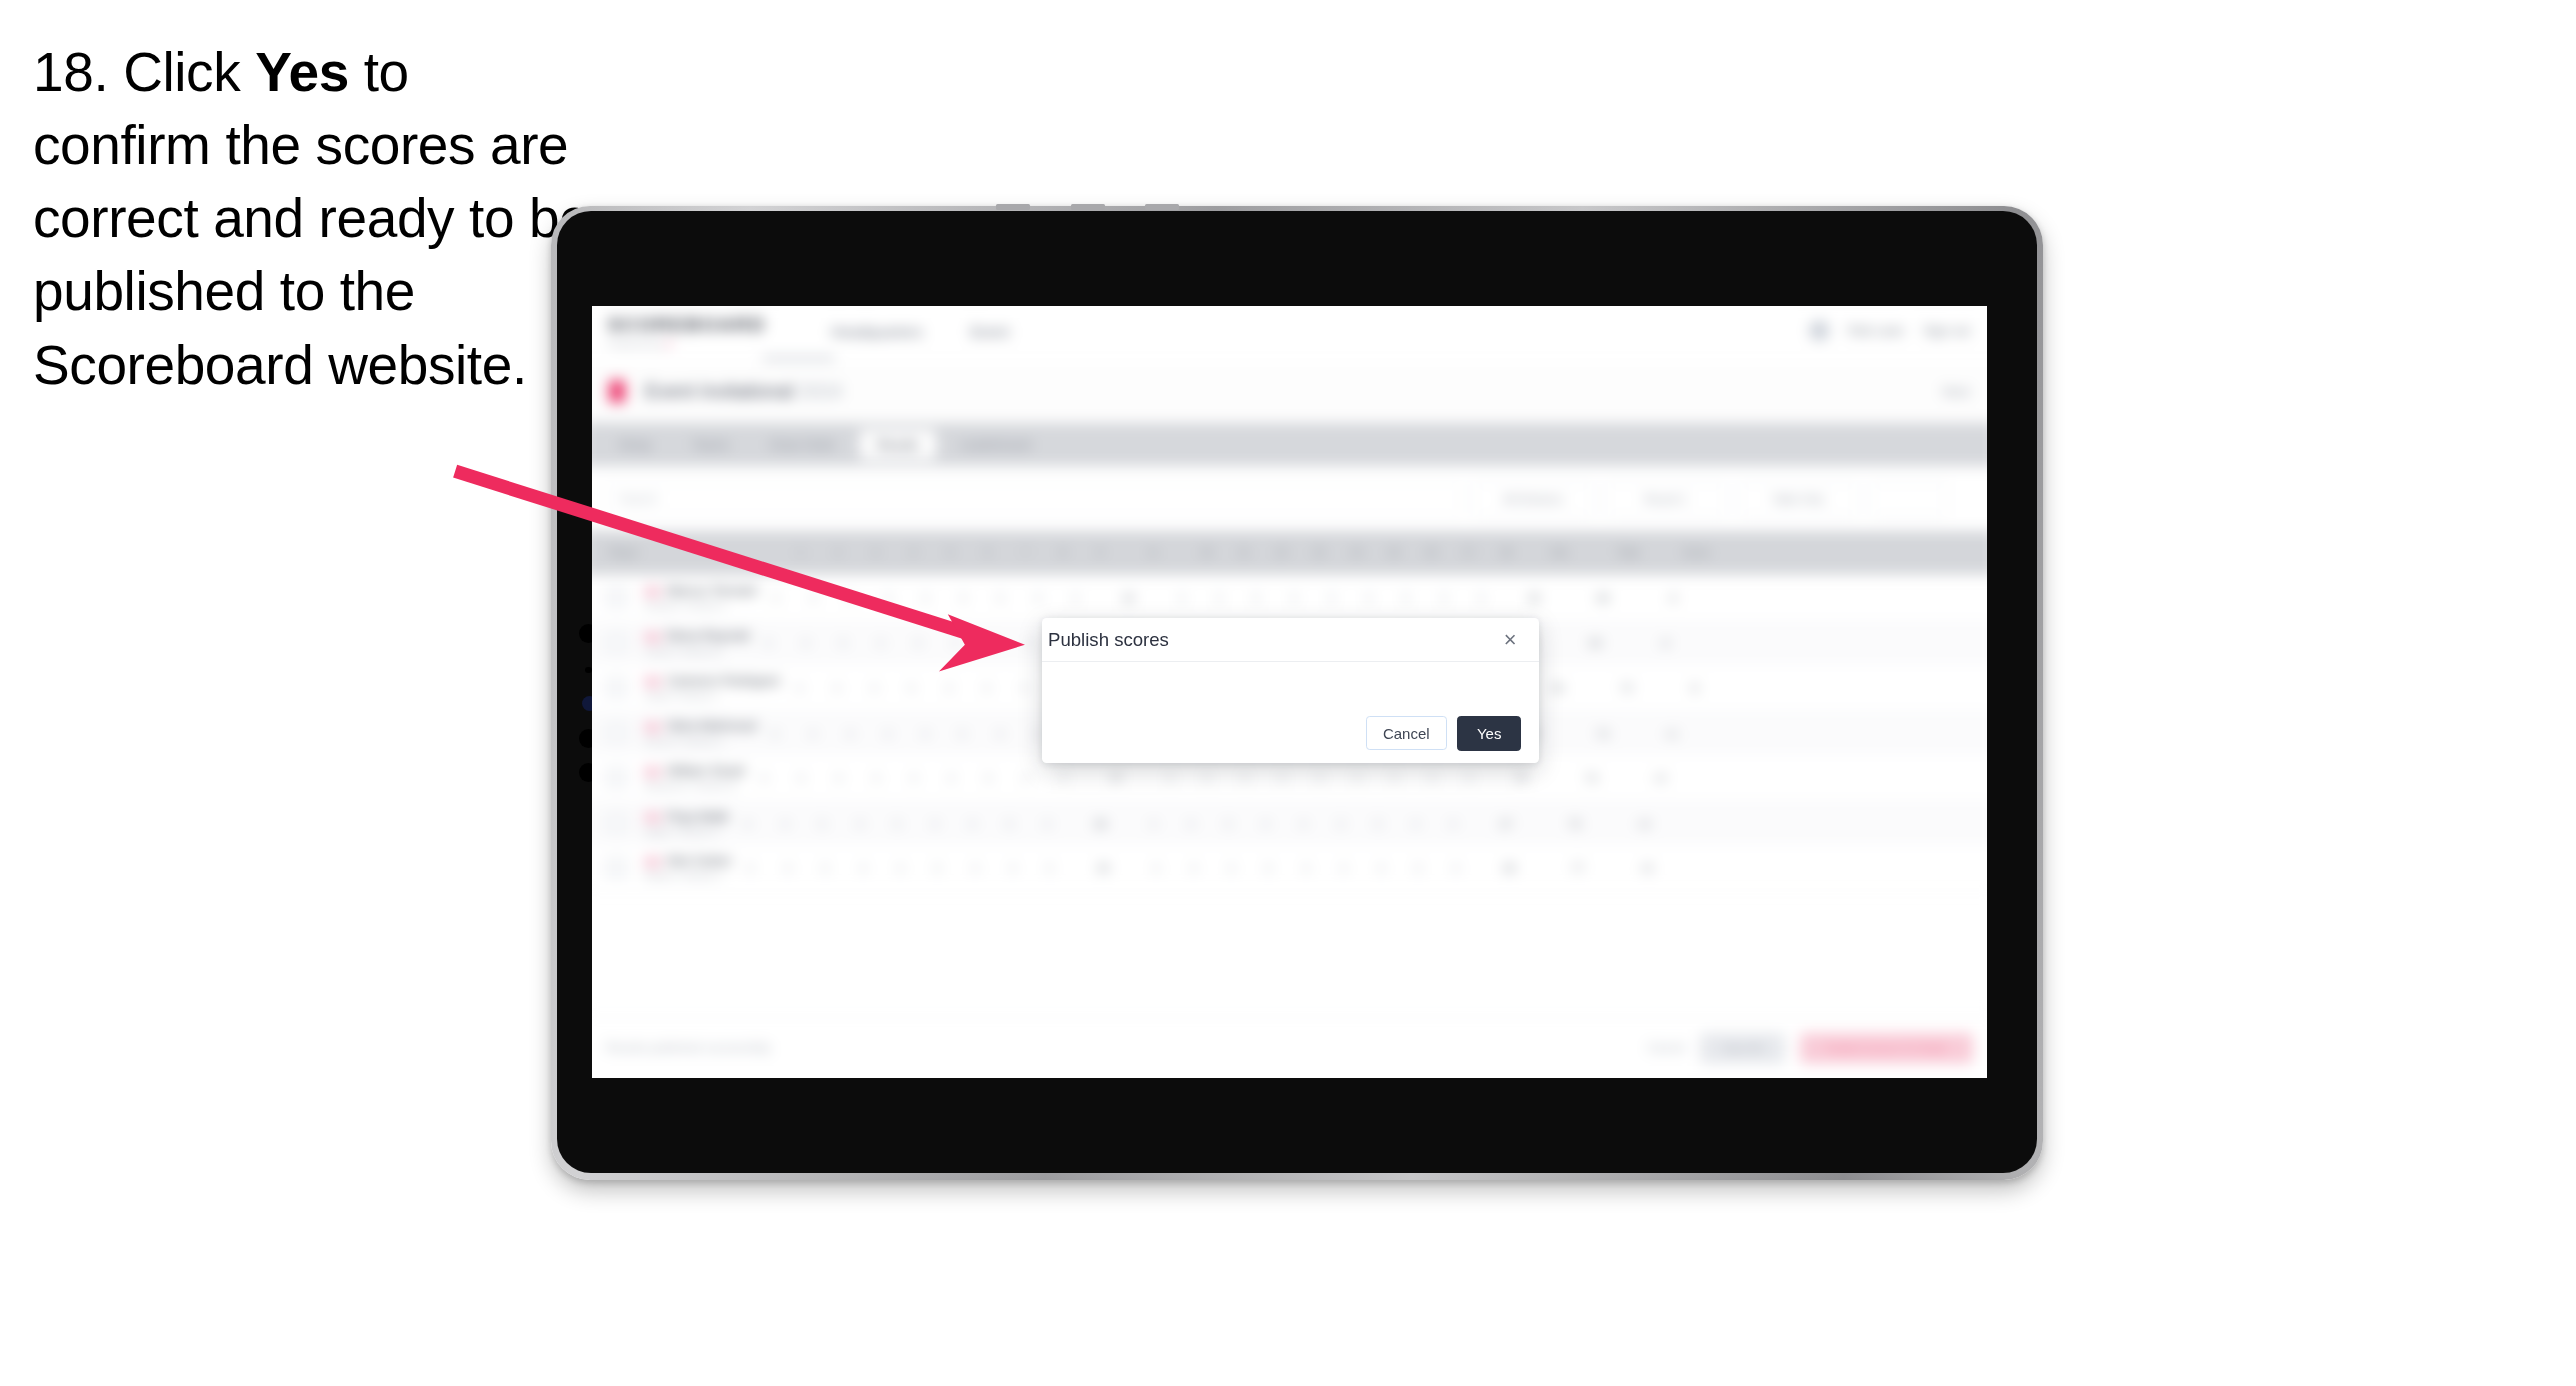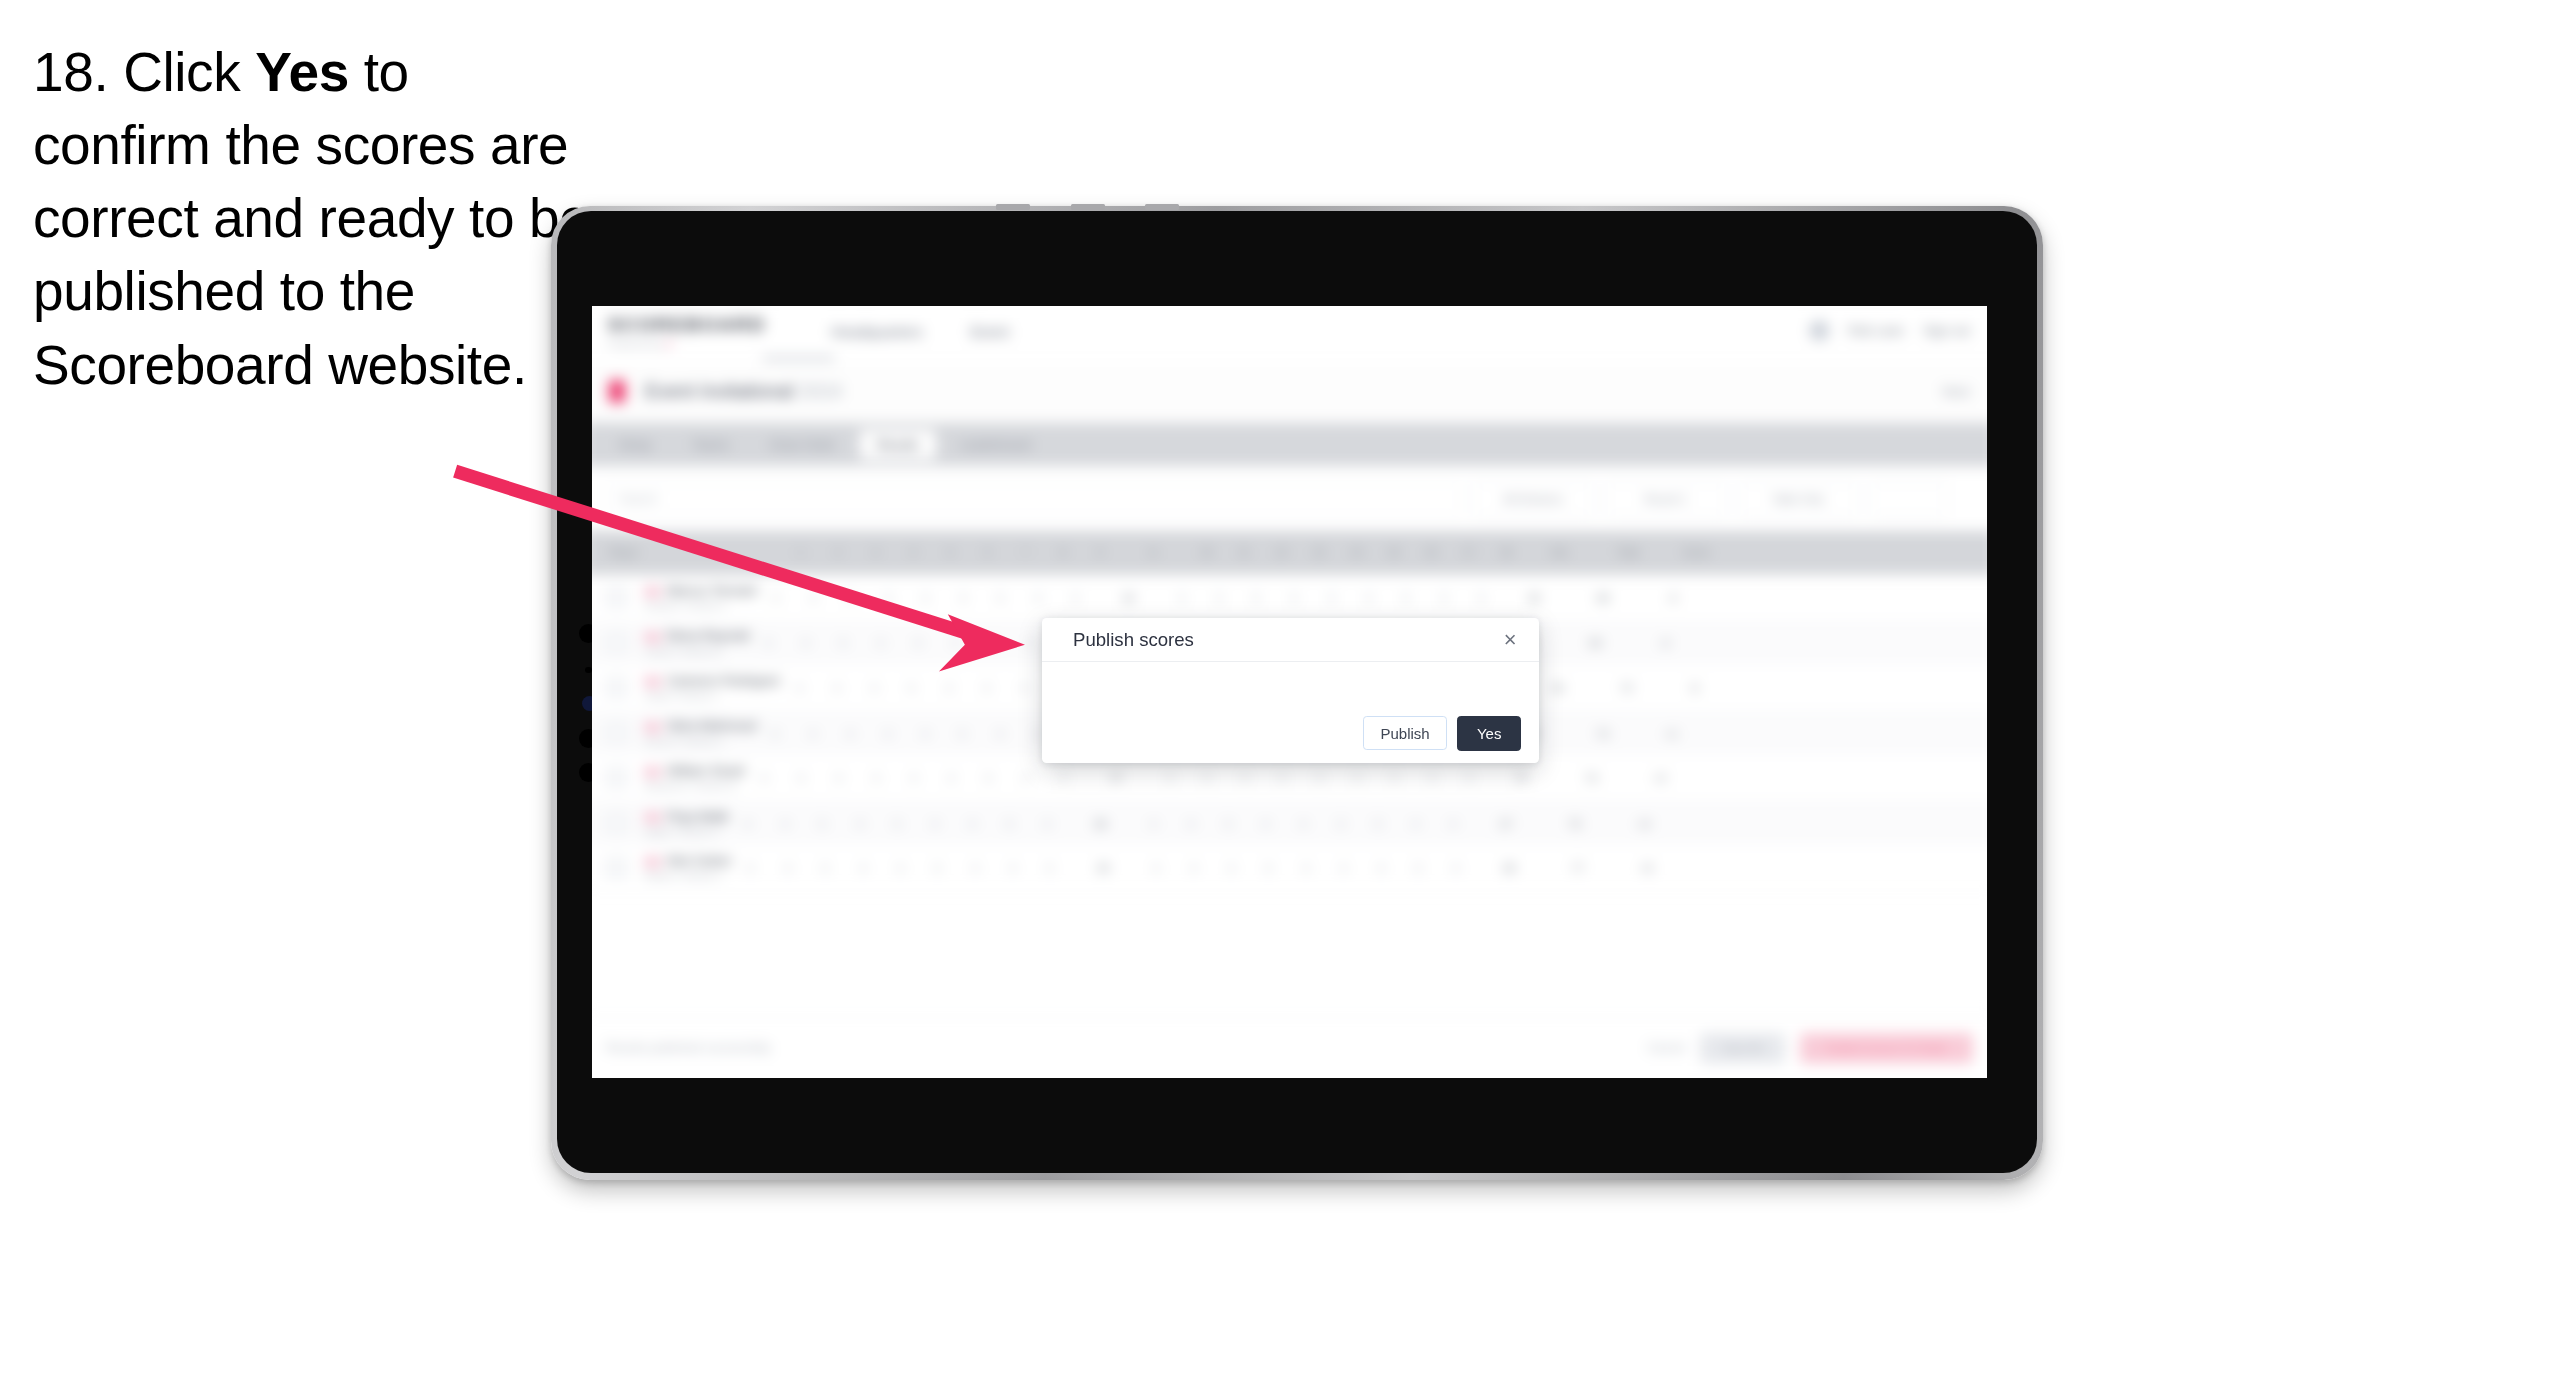--- a/index.html
+++ b/index.html
@@ -153,21 +153,21 @@
   
   #modal{
     position:absolute;left:1042px;top:618px;width:497px;height:145px;
     background:#ffffff;border-radius:4.5px;
     box-shadow:0 7.4px 25px rgba(20,25,40,.18), 0 1.5px 7.4px rgba(20,25,40,.10);
   }
   .modal-head{
     position:relative;height:43px;border-bottom:0.7px solid #eceef1;
     display:flex;align-items:center;
   }
-  .modal-title{margin-left:31px;font-size:18.6px;color:#2d3240;}
+  .modal-title{margin-left:6px;font-size:18.6px;color:#2d3240;}
   .modal-close{
     position:absolute;right:16.3px;top:9px;width:25px;height:25px;
     display:flex;align-items:center;justify-content:center;
     font-size:22px;color:#6c727e;line-height:1;cursor:pointer;
     font-family:"Liberation Sans", sans-serif;font-weight:300;
   }
   .modal-body{padding:19.3px 21px 0 21px;font-size:15px;color:#7a8089;}
   .modal-foot{
     position:absolute;right:18px;bottom:12px;display:flex;align-items:center;gap:10.4px;
   }
@@ -487,21 +487,21 @@
 
   </div>
 </div>
 
 <div id="modal">
   <div class="modal-head">
     <div class="modal-title">Publish scores</div>
     <div class="modal-close">×</div>
   </div>
   <div class="modal-foot">
-    <button class="btn-cancel">Publish</button>
+    <button class="btn-cancel">Cancel</button>
     <button class="btn-yes">Yes</button>
   </div>
 </div>
 
 <svg id="arrow" viewBox="0 0 3471 1868">
   <line x1="613" y1="635" x2="1330" y2="862" stroke="#EE2B5E" stroke-width="18" stroke-linecap="butt"></line>
   <polygon points="1381,869 1277,828 1300,869 1265,905" fill="#EE2B5E"></polygon>
 </svg>
 
 

